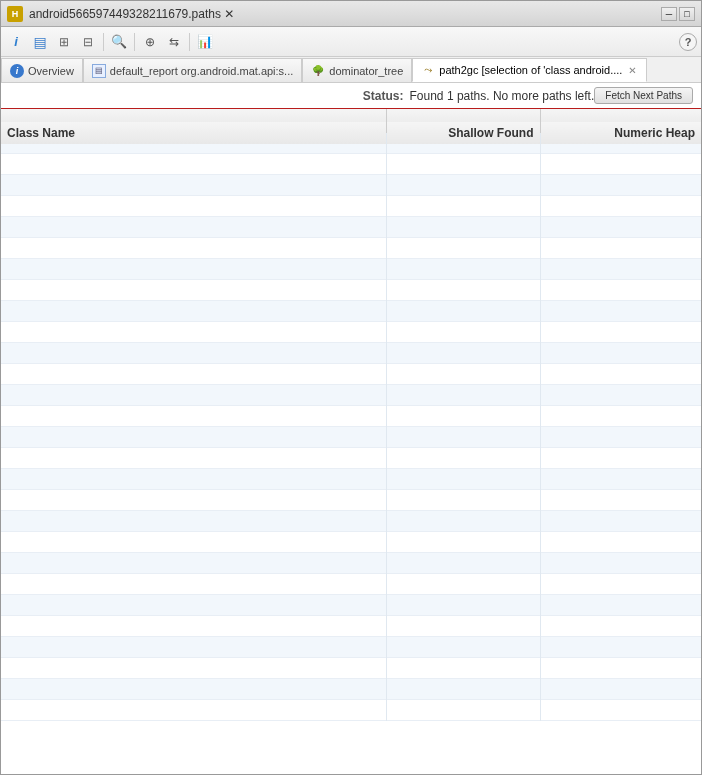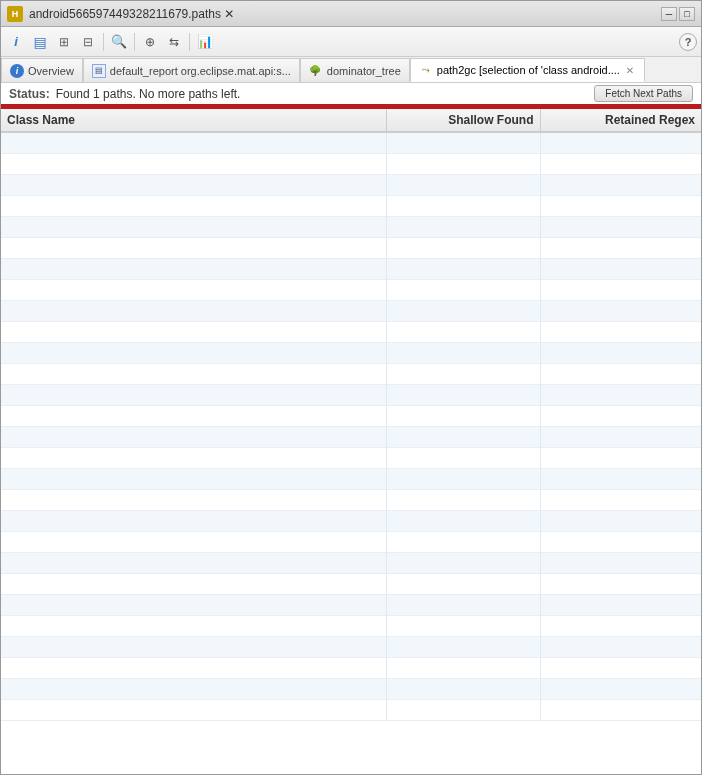--- a/index.html
+++ b/index.html
@@ -155,25 +155,25 @@
       justify-content: center;
       font-size: 10px;
       color: #888;
       cursor: pointer;
       border-radius: 2px;
     }
 
     
     .status-area {
       background: white;
-      border-bottom: 5px solid #b91c1c;
+      border-bottom: 1px solid #b91c1c;
       padding: 3px 8px;
       display: flex;
       align-items: center;
-      justify-content: space-between;
+      justify-content: flex-end;
       height: 26px;
       flex-shrink: 0;
     }
     .status-left {
       display: flex;
       align-items: center;
       gap: 6px;
       font-size: 12px;
       color: #333;
     }
@@ -208,21 +208,21 @@
       border-bottom: 2px solid #ccc;
     }
     thead th {
       padding: 4px 6px;
       text-align: left;
       font-size: 12px;
       font-weight: bold;
       color: #333;
       border-right: 1px solid #ccc;
       position: sticky;
-      top: 0;
+      top: 13px;
       z-index: 2;
       background: linear-gradient(to bottom, #f5f5f5, #e8e8e8);
     }
     thead th:last-child {
       border-right: none;
     }
     .col-name { width: 55%; }
     .col-shallow { width: 22%; text-align: right !important; }
     .col-retained { width: 23%; text-align: right !important; }
 
@@ -356,21 +356,21 @@
     <div class="toolbar-help">?</div>
   </div>
 
   <div class="tab-bar">
     <div class="tab">
       <div class="tab-icon-info">i</div>
       <span>Overview</span>
     </div>
     <div class="tab">
       <div class="tab-icon-report">▤</div>
-      <span>default_report  org.eclipse.mat.api:s...</span>
+      <span>default_report  org.android.mat.api:s...</span>
     </div>
     <div class="tab">
       <div class="tab-icon-tree">🌳</div>
       <span>dominator_tree</span>
     </div>
     <div class="tab active">
       <div class="tab-icon-path" style="color:#886600;">⤳</div>
       <span>path2gc [selection of 'class android....</span>
       <div class="tab-close">✕</div>
     </div>
@@ -383,21 +383,21 @@
     </div>
     <button class="fetch-btn">Fetch Next Paths</button>
   </div>
 
   <div class="table-container">
     <table>
       <thead>
         <tr>
           <th class="col-name">Class Name</th>
           <th class="col-shallow td-right">Shallow Found</th>
-          <th class="col-retained td-right">Retained Regex</th>
+          <th class="col-retained td-right">Numeric Heap</th>
         </tr>
       </thead>
       <tbody>
 
 
 
         <tr>
             <td>&nbsp;</td>
             <td></td>
             <td></td>

